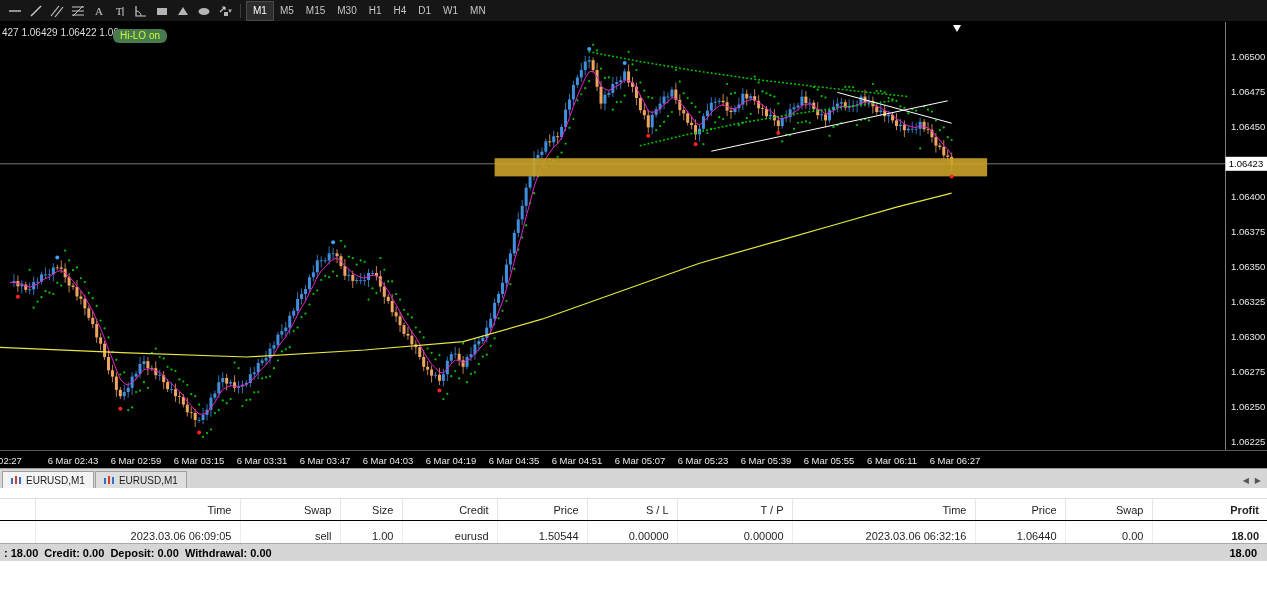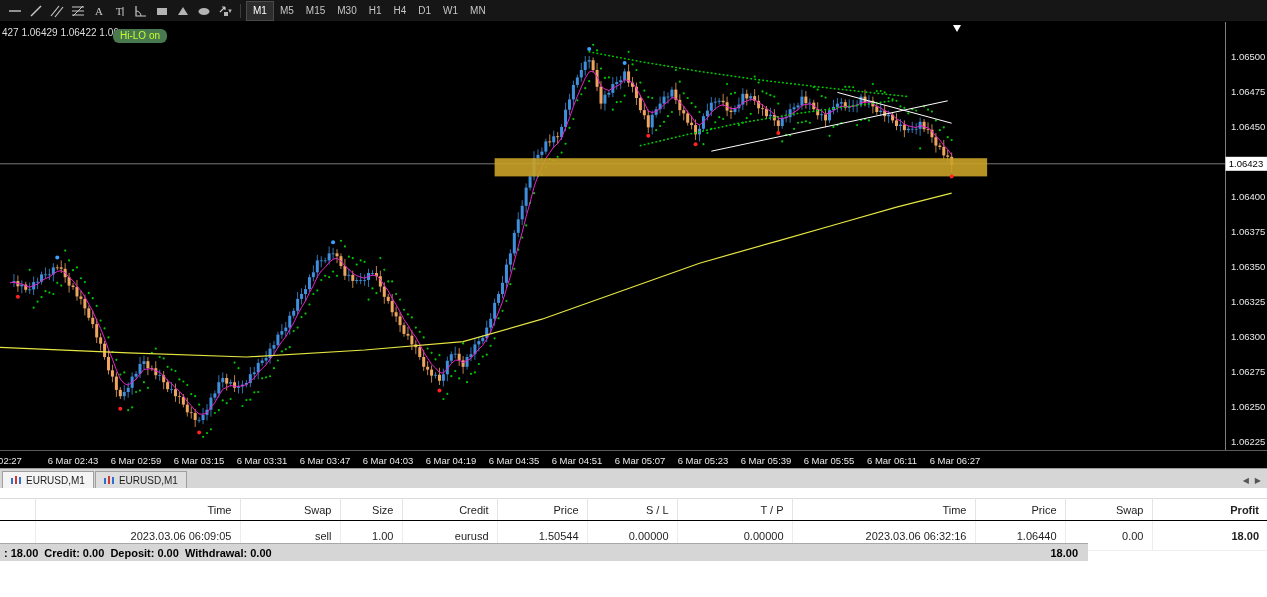--- a/index.html
+++ b/index.html
@@ -38,21 +38,21 @@
   
   .orders{position:absolute;left:0;top:498px;width:1267px;border-collapse:collapse;table-layout:fixed;
           background:#fff;font-size:11px;color:#1e1e1e;border-top:1px solid #dcdcdc;}
   .orders th{font-weight:normal;color:#222;height:22px;text-align:right;padding:0 8px;
              border-right:1px solid #e4e4e4;border-bottom:1px solid #000000;white-space:nowrap;overflow:hidden;}
   .orders td{height:30px;text-align:right;padding:0 8px;border-right:1px solid #ececec;
              border-bottom:1px solid #eeeeee;white-space:nowrap;overflow:hidden;}
   .orders th:last-child,.orders td:last-child{border-right:none;font-weight:bold;}
 
   
-  .statusbar{position:absolute;left:0;top:543px;width:1088px;height:18px;background:#d6d6d6;
+  .statusbar{position:absolute;left:0;top:543px;width:1267px;height:18px;background:#d6d6d6;
              border-top:1px solid #a8a8a8;display:flex;align-items:center;
              font-size:11px;font-weight:bold;color:#000;padding:0 4px;}
   .statusbar .left{white-space:pre;}
   .statusbar .right{margin-left:auto;padding-right:6px;}
 
   .bottom-fill{position:absolute;left:0;top:561px;width:1267px;height:36px;background:#ffffff;}
 </style>
 </head>
 <body>
 

